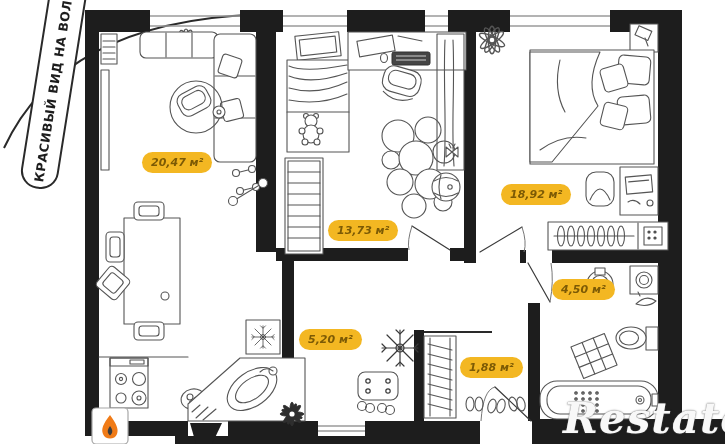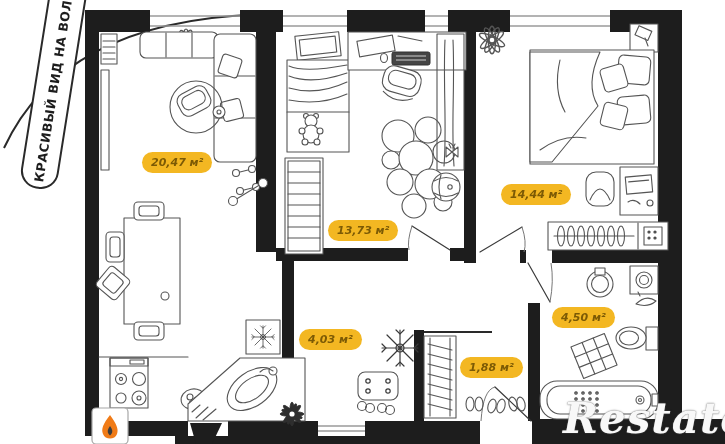--- a/index.html
+++ b/index.html
@@ -432,19 +432,19 @@
       </g>
     </g>
   </svg>
 
   <div class="banner">
     <span>КРАСИВЫЙ ВИД НА ВОЛГУ</span>
   </div>
 
   <div class="badge" style="left:142px;top:152px">20,47 м²</div>
   <div class="badge" style="left:328px;top:220px">13,73 м²</div>
-  <div class="badge" style="left:501px;top:184px">14,44 м²</div>
-  <div class="badge" style="left:299px;top:329px">4,03 м²</div>
+  <div class="badge" style="left:501px;top:184px">18,92 м²</div>
+  <div class="badge" style="left:299px;top:329px">5,20 м²</div>
   <div class="badge" style="left:460px;top:357px">1,88 м²</div>
-  <div class="badge" style="left:552px;top:307px">4,50 м²</div>
+  <div class="badge" style="left:552px;top:279px">4,50 м²</div>
 
   <div class="watermark">Restate</div>
 </div>
 
 </body></html>

